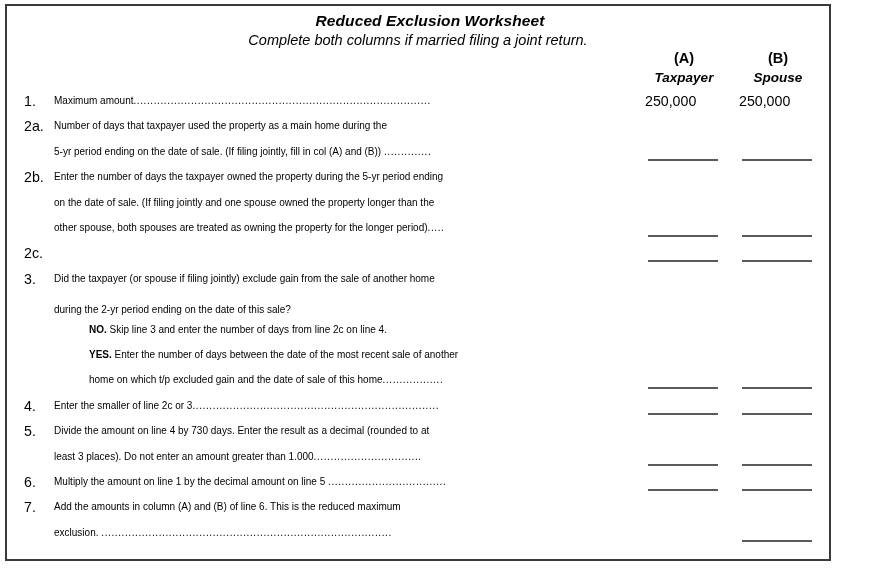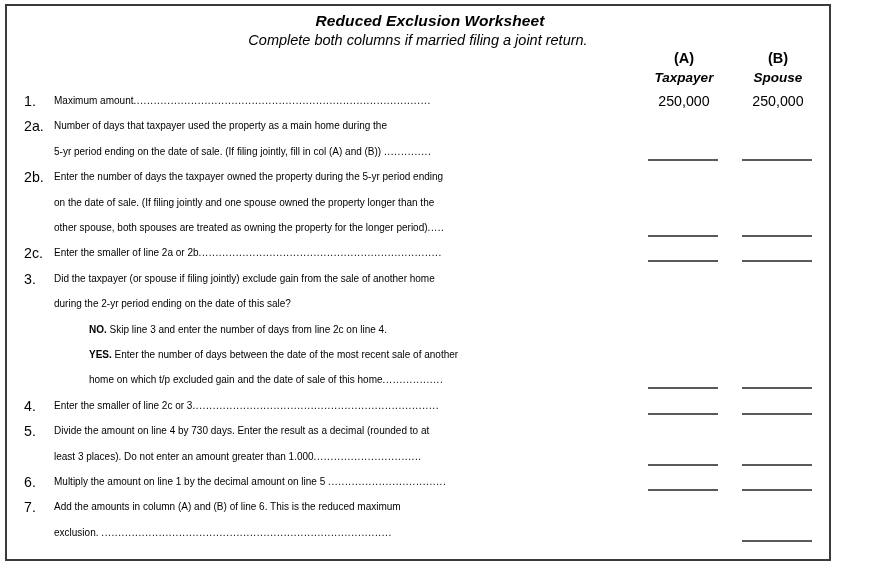--- a/index.html
+++ b/index.html
@@ -83,21 +83,21 @@
     white-space: nowrap;
   }
   .txt.indent {
     left: 82px;
     width: 553px;
   }
   .leader { letter-spacing: 0.6px; }
 
   .val {
     position: absolute;
-    text-align: center;
+    text-align: left;
     font-size: 14.2px;
     line-height: 20px;
   }
   .val.a { left: 638px; width: 78px; }
   .val.b { left: 732px; width: 78px; }
 
   .blank {
     position: absolute;
     height: 0;
     border-top: 2px solid #5a5a5a;
@@ -142,29 +142,28 @@
         <div class="row" style="top: 186.6px;">
           <div class="txt"><span>on the date of sale. (If filing jointly and one spouse owned the property longer than the</span></div>
         </div>
         <div class="row" style="top: 212px;">
           <div class="txt"><span>other spouse, both spouses are treated as owning the property for the longer period)</span><span class="leader">.....</span></div>
           <div class="blank a" style="top: 17px;"></div>
           <div class="blank b" style="top: 17px;"></div>
         </div>
         <div class="row" style="top: 237.4px;">
           <div class="num">2c.</div>
-          <div class="txt"><span>Enter the smaller of line 2a or 2b</span><span class="leader">........................................................................</span></div>
           <div class="blank a" style="top: 17px;"></div>
           <div class="blank b" style="top: 17px;"></div>
         </div>
         <div class="row" style="top: 262.8px;">
           <div class="num">3.</div>
           <div class="txt"><span>Did the taxpayer (or spouse if filing jointly) exclude gain from the sale of another home</span></div>
         </div>
-        <div class="row" style="top: 288px;">
+        <div class="row" style="top: 294px;">
           <div class="txt"><span>during the 2-yr period ending on the date of this sale?</span></div>
         </div>
         <div class="row" style="top: 313.6px; padding-left: 40px;">
           <div class="txt indent"><span style="font-weight: bold;">NO.</span><span> Skip line 3 and enter the number of days from line 2c on line 4.</span></div>
         </div>
         <div class="row" style="top: 339px;">
           <div class="txt indent"><span style="font-weight: bold;">YES.</span><span> Enter the number of days between the date of the most recent sale of another</span></div>
         </div>
         <div class="row" style="top: 364.4px;">
           <div class="txt indent"><span>home on which t/p excluded gain and the date of sale of this home</span><span class="leader">..................</span></div>

